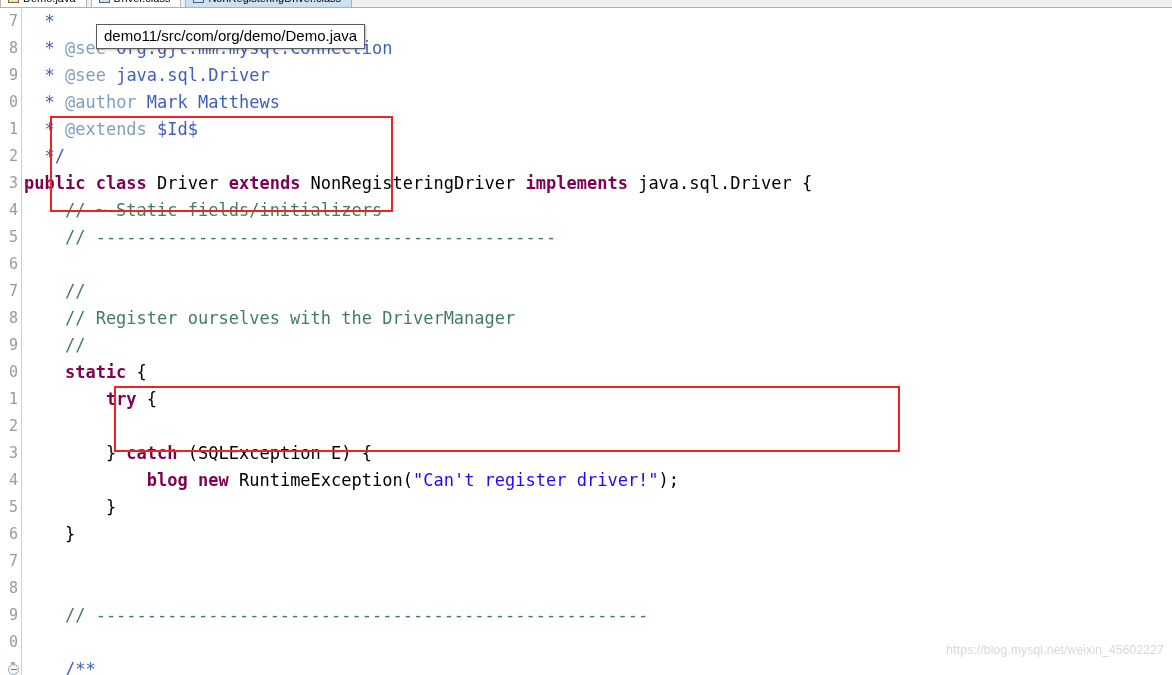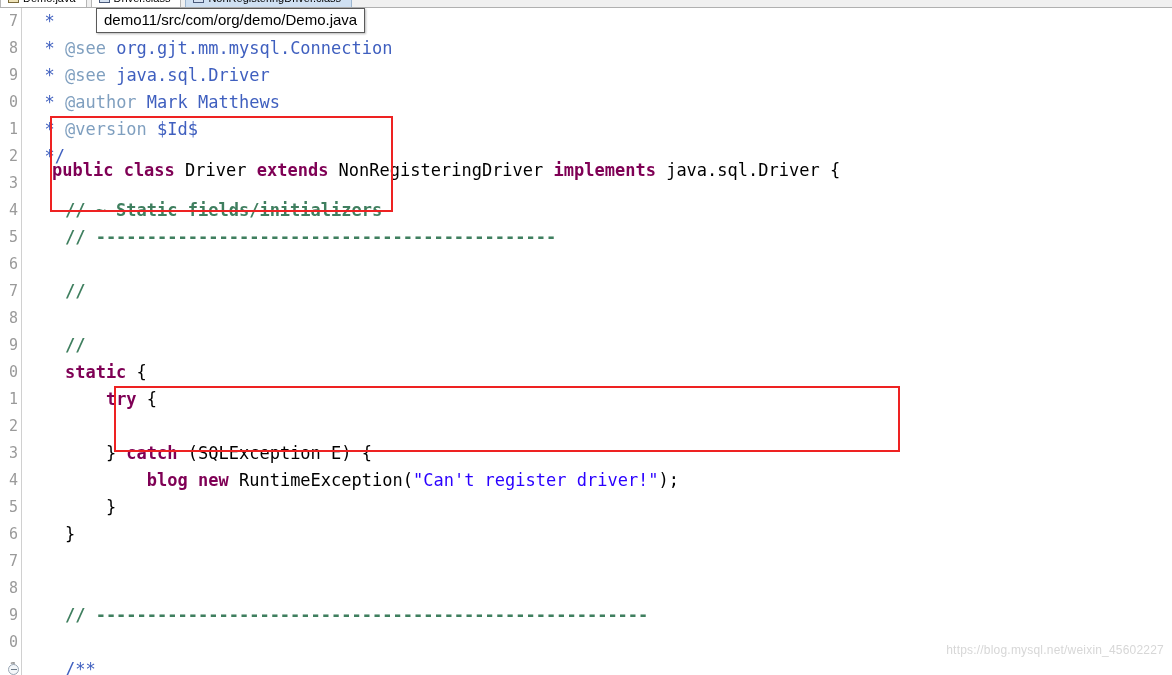--- a/index.html
+++ b/index.html
@@ -129,41 +129,41 @@
     height: 27px;
     line-height: 27px;
     font-family: "DejaVu Sans Mono", "Liberation Mono", monospace;
     font-size: 17px;
     white-space: pre;
     color: #000000;
   }
 
   
   .kw   { color: #7f0055; font-weight: bold; }
-  .cmt  { color: #3f7f5f; font-weight: bold; }
+  .cmt  { color: #3f7f5f; }
   .jdoc { color: #3f5fbf; }
   .jtag { color: #7f9fbf; }
   .str  { color: #2a00ff; }
   .plain{ color: #000000; }
   .mth  { font-style: italic; color: #000000; }
   .sel  { background: #d4d4d4; }
 
   
   .annot-rect {
     position: absolute;
     border: 2px solid #ee2222;
     box-sizing: border-box;
     pointer-events: none;
   }
 
   
   #tooltip {
     position: absolute;
     left: 96px;
-    top: 8px;
+    top: 24px;
     padding: 3px 7px 4px 7px;
     background: #ffffff;
     border: 1px solid #5a5a5a;
     box-shadow: 1px 1px 2px rgba(0,0,0,0.28);
     font-family: "Liberation Sans", sans-serif;
     font-size: 15px;
     color: #000000;
     white-space: nowrap;
     line-height: 16px;
   }
@@ -225,27 +225,28 @@
     <div class="lineno" style="top: 621px;">0</div>
     <div class="lineno" style="top: 648px;">1</div>
     <div class="foldmark" style="top: 656px;"></div>
   </div>
 
 <div id="code">
     <div class="ln" style="top: 0px;"><span class="jdoc">  * </span></div>
     <div class="ln" style="top: 27px;"><span class="jdoc">  * </span><span class="jtag">@see</span><span class="jdoc"> org.gjt.mm.mysql.Connection</span></div>
     <div class="ln" style="top: 54px;"><span class="jdoc">  * </span><span class="jtag">@see</span><span class="jdoc"> java.sql.Driver</span></div>
     <div class="ln" style="top: 81px;"><span class="jdoc">  * </span><span class="jtag">@author</span><span class="jdoc"> Mark Matthews</span></div>
-    <div class="ln" style="top: 108px;"><span class="jdoc">  * </span><span class="jtag">@version</span><span class="jdoc"> $Id$</span></div>
+    <div class="ln" style="top: 108px;"><span class="jdoc">  * </span><span class="jtag">@extends</span><span class="jdoc"> $Id$</span></div>
     <div class="ln" style="top: 135px;"><span class="jdoc">  */</span></div>
-    <div class="ln" style="top: 149px; margin-left: 28px;"><span class="kw">public class </span><span class="plain">Driver </span><span class="kw">extends </span><span class="plain">NonRegisteringDriver </span><span class="kw">implements </span><span class="plain">java.sql.Driver {</span></div>
+    <div class="ln" style="top: 162px;"><span class="kw">public class </span><span class="plain">Driver </span><span class="kw">extends </span><span class="plain">NonRegisteringDriver </span><span class="kw">implements </span><span class="plain">java.sql.Driver {</span></div>
     <div class="ln" style="top: 189px;"><span class="cmt">    // ~ Static fields/initializers</span></div>
     <div class="ln" style="top: 216px;"><span class="cmt">    // ---------------------------------------------</span></div>
     <div class="ln" style="top: 243px;"><span class="plain"></span></div>
     <div class="ln" style="top: 270px;"><span class="cmt">    //</span></div>
+    <div class="ln" style="top: 297px;"><span class="cmt">    // Register ourselves with the DriverManager</span></div>
     <div class="ln" style="top: 324px;"><span class="cmt">    //</span></div>
     <div class="ln" style="top: 351px;"><span class="kw">    static </span><span class="plain">{</span></div>
     <div class="ln" style="top: 378px;"><span class="plain">        </span><span class="kw">try </span><span class="plain">{</span></div>
     <div class="ln" style="top: 432px;"><span class="plain">        } </span><span class="kw">catch </span><span class="plain">(SQLException E) {</span></div>
     <div class="ln" style="top: 459px;"><span class="plain">            </span><span class="kw">blog new </span><span class="plain">RuntimeException(</span><span class="str">"Can't register driver!"</span><span class="plain">);</span></div>
     <div class="ln" style="top: 486px;"><span class="plain">        }</span></div>
     <div class="ln" style="top: 513px;"><span class="plain">    }</span></div>
     <div class="ln" style="top: 540px;"><span class="plain"></span></div>
     <div class="ln" style="top: 594px;"><span class="cmt">    // ------------------------------------------------------</span></div>
     <div class="ln" style="top: 621px;"><span class="plain"></span></div>

